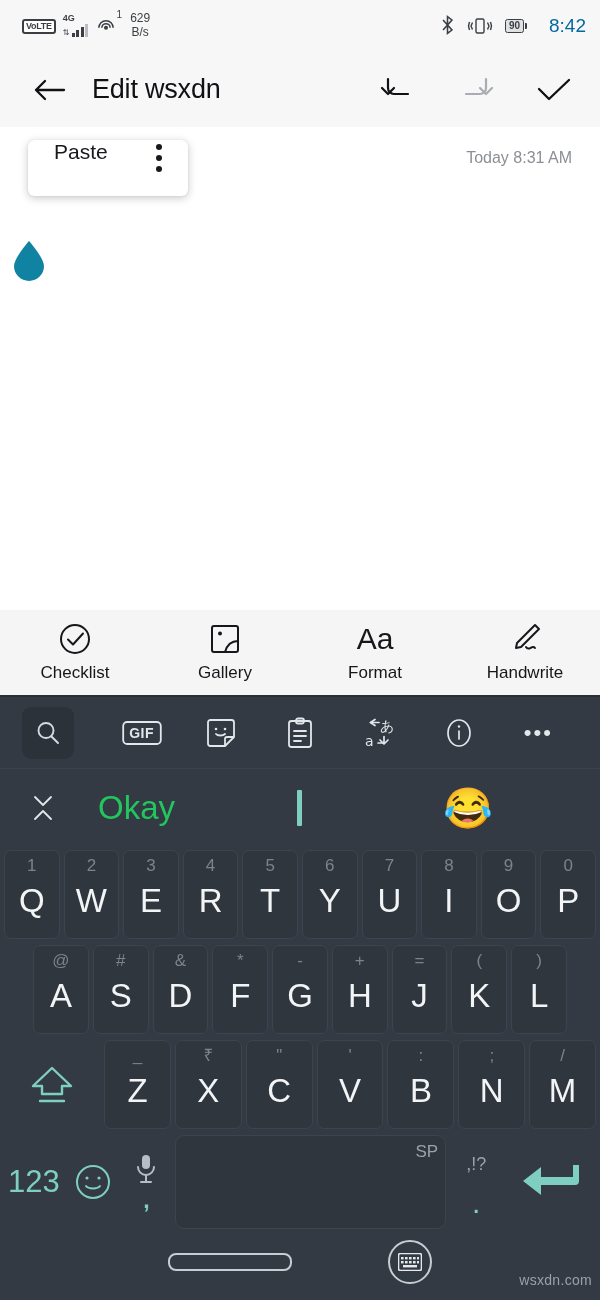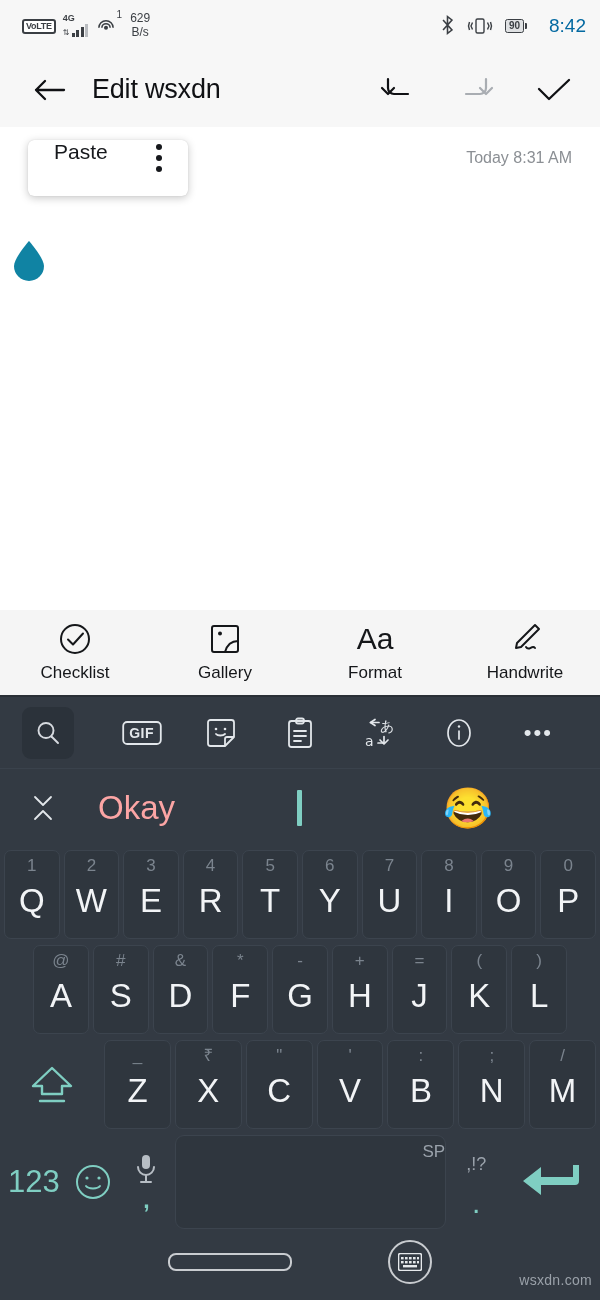--- a/index.html
+++ b/index.html
@@ -212,21 +212,21 @@
     display: flex;
     align-items: center;
     background: #333a43;
     padding: 0 26px;
     box-sizing: border-box;
     position: relative;
   }
   .sugg-collapse { width: 34px; display: flex; align-items: center; justify-content: center; }
   .sugg-word {
     font-size: 33px;
-    color: #fca5a5;
+    color: #22c55e;
     margin-left: 38px;
   }
   .sugg-bar {
     position: absolute;
     left: 297px;
     width: 5px;
     height: 36px;
     background: #7fcec2;
     border-radius: 1px;
   }
@@ -295,21 +295,21 @@
   .kb-b.mic { flex: 1; flex-direction: column; gap: 4px; }
   .kb-b.mic .sub { color: #7fcec2; font-size: 23px; line-height: 1; font-weight: bold; }
   .kb-b.space {
     flex: 5.4;
     background: #2f363e;
     border: 1px solid #3c444e;
     border-radius: 9px;
   }
   .kb-b.space .sp {
     position: absolute;
-    right: 0;
+    right: 7px;
     top: 6px;
     font-size: 17px;
     color: #9aa2ab;
   }
   .kb-b.period { flex: 1.05; flex-direction: column; }
   .kb-b.period .sup2 { font-size: 18px; color: #9aa2ab; line-height: 1; }
   .kb-b.period .dot { font-size: 30px; color: #7fcec2; line-height: 0.5; margin-top: 22px; }
   .kb-b.enter { flex: 1.8; }
 
   

